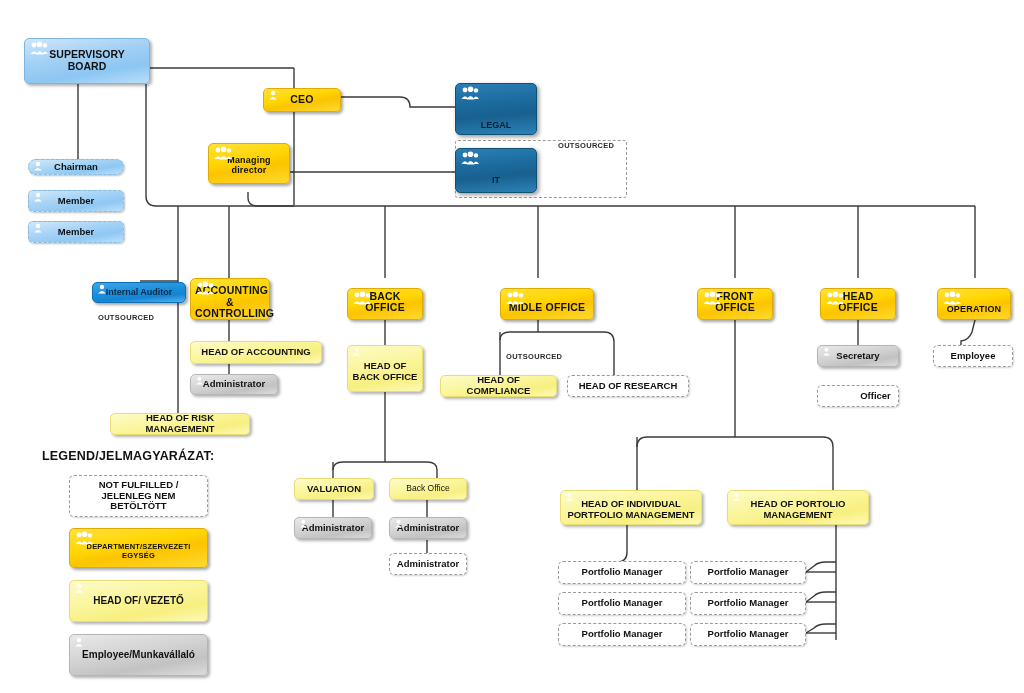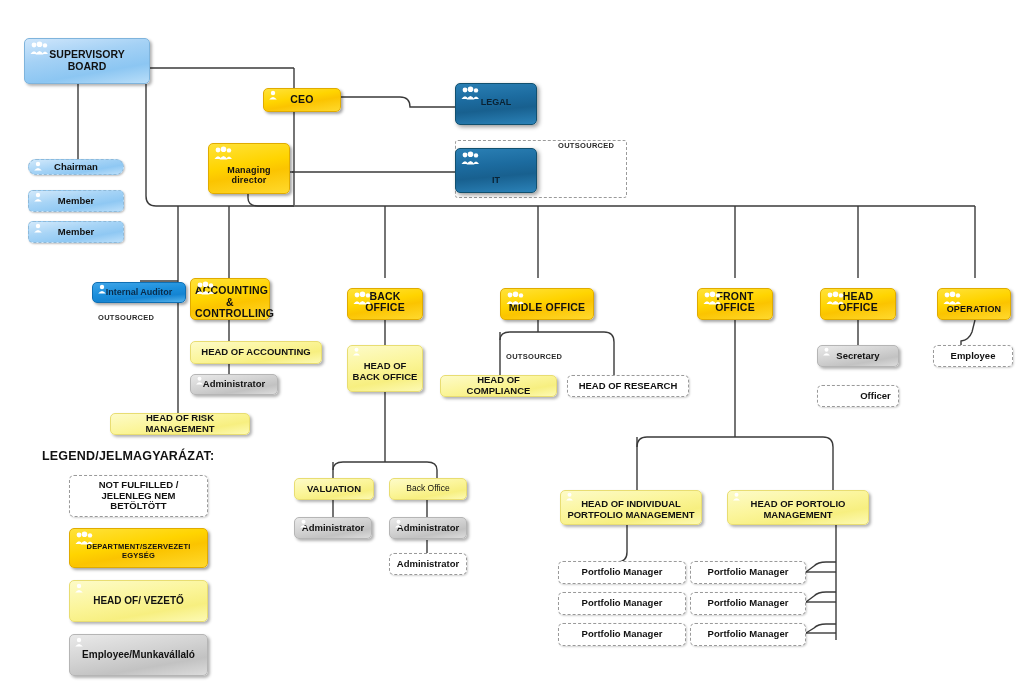--- a/index.html
+++ b/index.html
@@ -226,35 +226,35 @@
   <div class="node dept" style="left:263px; top:88px; width:78px; height:24px;">
     <span class="ico" style="width:10px;height:10px;top:1px;">
       <svg width="10" height="10" viewBox="0 0 10 10">
           <circle cx="5" cy="3" r="2.2" fill="#fff"></circle>
           <path d="M1.2 9.5 Q5 4.4 8.8 9.5 Z" fill="#fff"></path>
         </svg>
     </span>
     <span class="lbl">CEO</span>
   </div>
 
-  <div class="node dept" style="left:208px; top:143px; width:82px; height:51px; font-size:9px; align-items:flex-end; padding-bottom:8px;text-align:center;">
+  <div class="node dept" style="left:208px; top:143px; width:82px; height:41px; font-size:9px; align-items:flex-end; padding-bottom:8px;text-align:center;">
     <span class="ico">
       <svg width="20" height="14" viewBox="0 0 20 14">
           <circle cx="5" cy="4" r="2.4" fill="#fff"></circle>
           <circle cx="10.5" cy="3.2" r="2.8" fill="#fff"></circle>
           <circle cx="16" cy="4.4" r="2.2" fill="#fff"></circle>
           <path d="M1.5 13 Q5 7.5 8.5 13 Z" fill="#fff"></path>
           <path d="M6.5 13.5 Q10.5 6.5 14.5 13.5 Z" fill="#fff"></path>
           <path d="M13 13 Q16 8 19 13 Z" fill="#fff"></path>
         </svg>
     </span>
     <span class="lbl">Managing director</span>
   </div>
 
-  <div class="node blue-dark" style="left:455px; top:83px; width:82px; height:42px; align-items:flex-end; padding-bottom:17px;text-align:center;">
+  <div class="node blue-dark" style="left:455px; top:83px; width:82px; height:52px; align-items:flex-end; padding-bottom:4px;text-align:center;">
     <span class="ico">
       <svg width="20" height="14" viewBox="0 0 20 14">
           <circle cx="5" cy="4" r="2.4" fill="#fff"></circle>
           <circle cx="10.5" cy="3.2" r="2.8" fill="#fff"></circle>
           <circle cx="16" cy="4.4" r="2.2" fill="#fff"></circle>
           <path d="M1.5 13 Q5 7.5 8.5 13 Z" fill="#fff"></path>
           <path d="M6.5 13.5 Q10.5 6.5 14.5 13.5 Z" fill="#fff"></path>
           <path d="M13 13 Q16 8 19 13 Z" fill="#fff"></path>
         </svg>
     </span>

